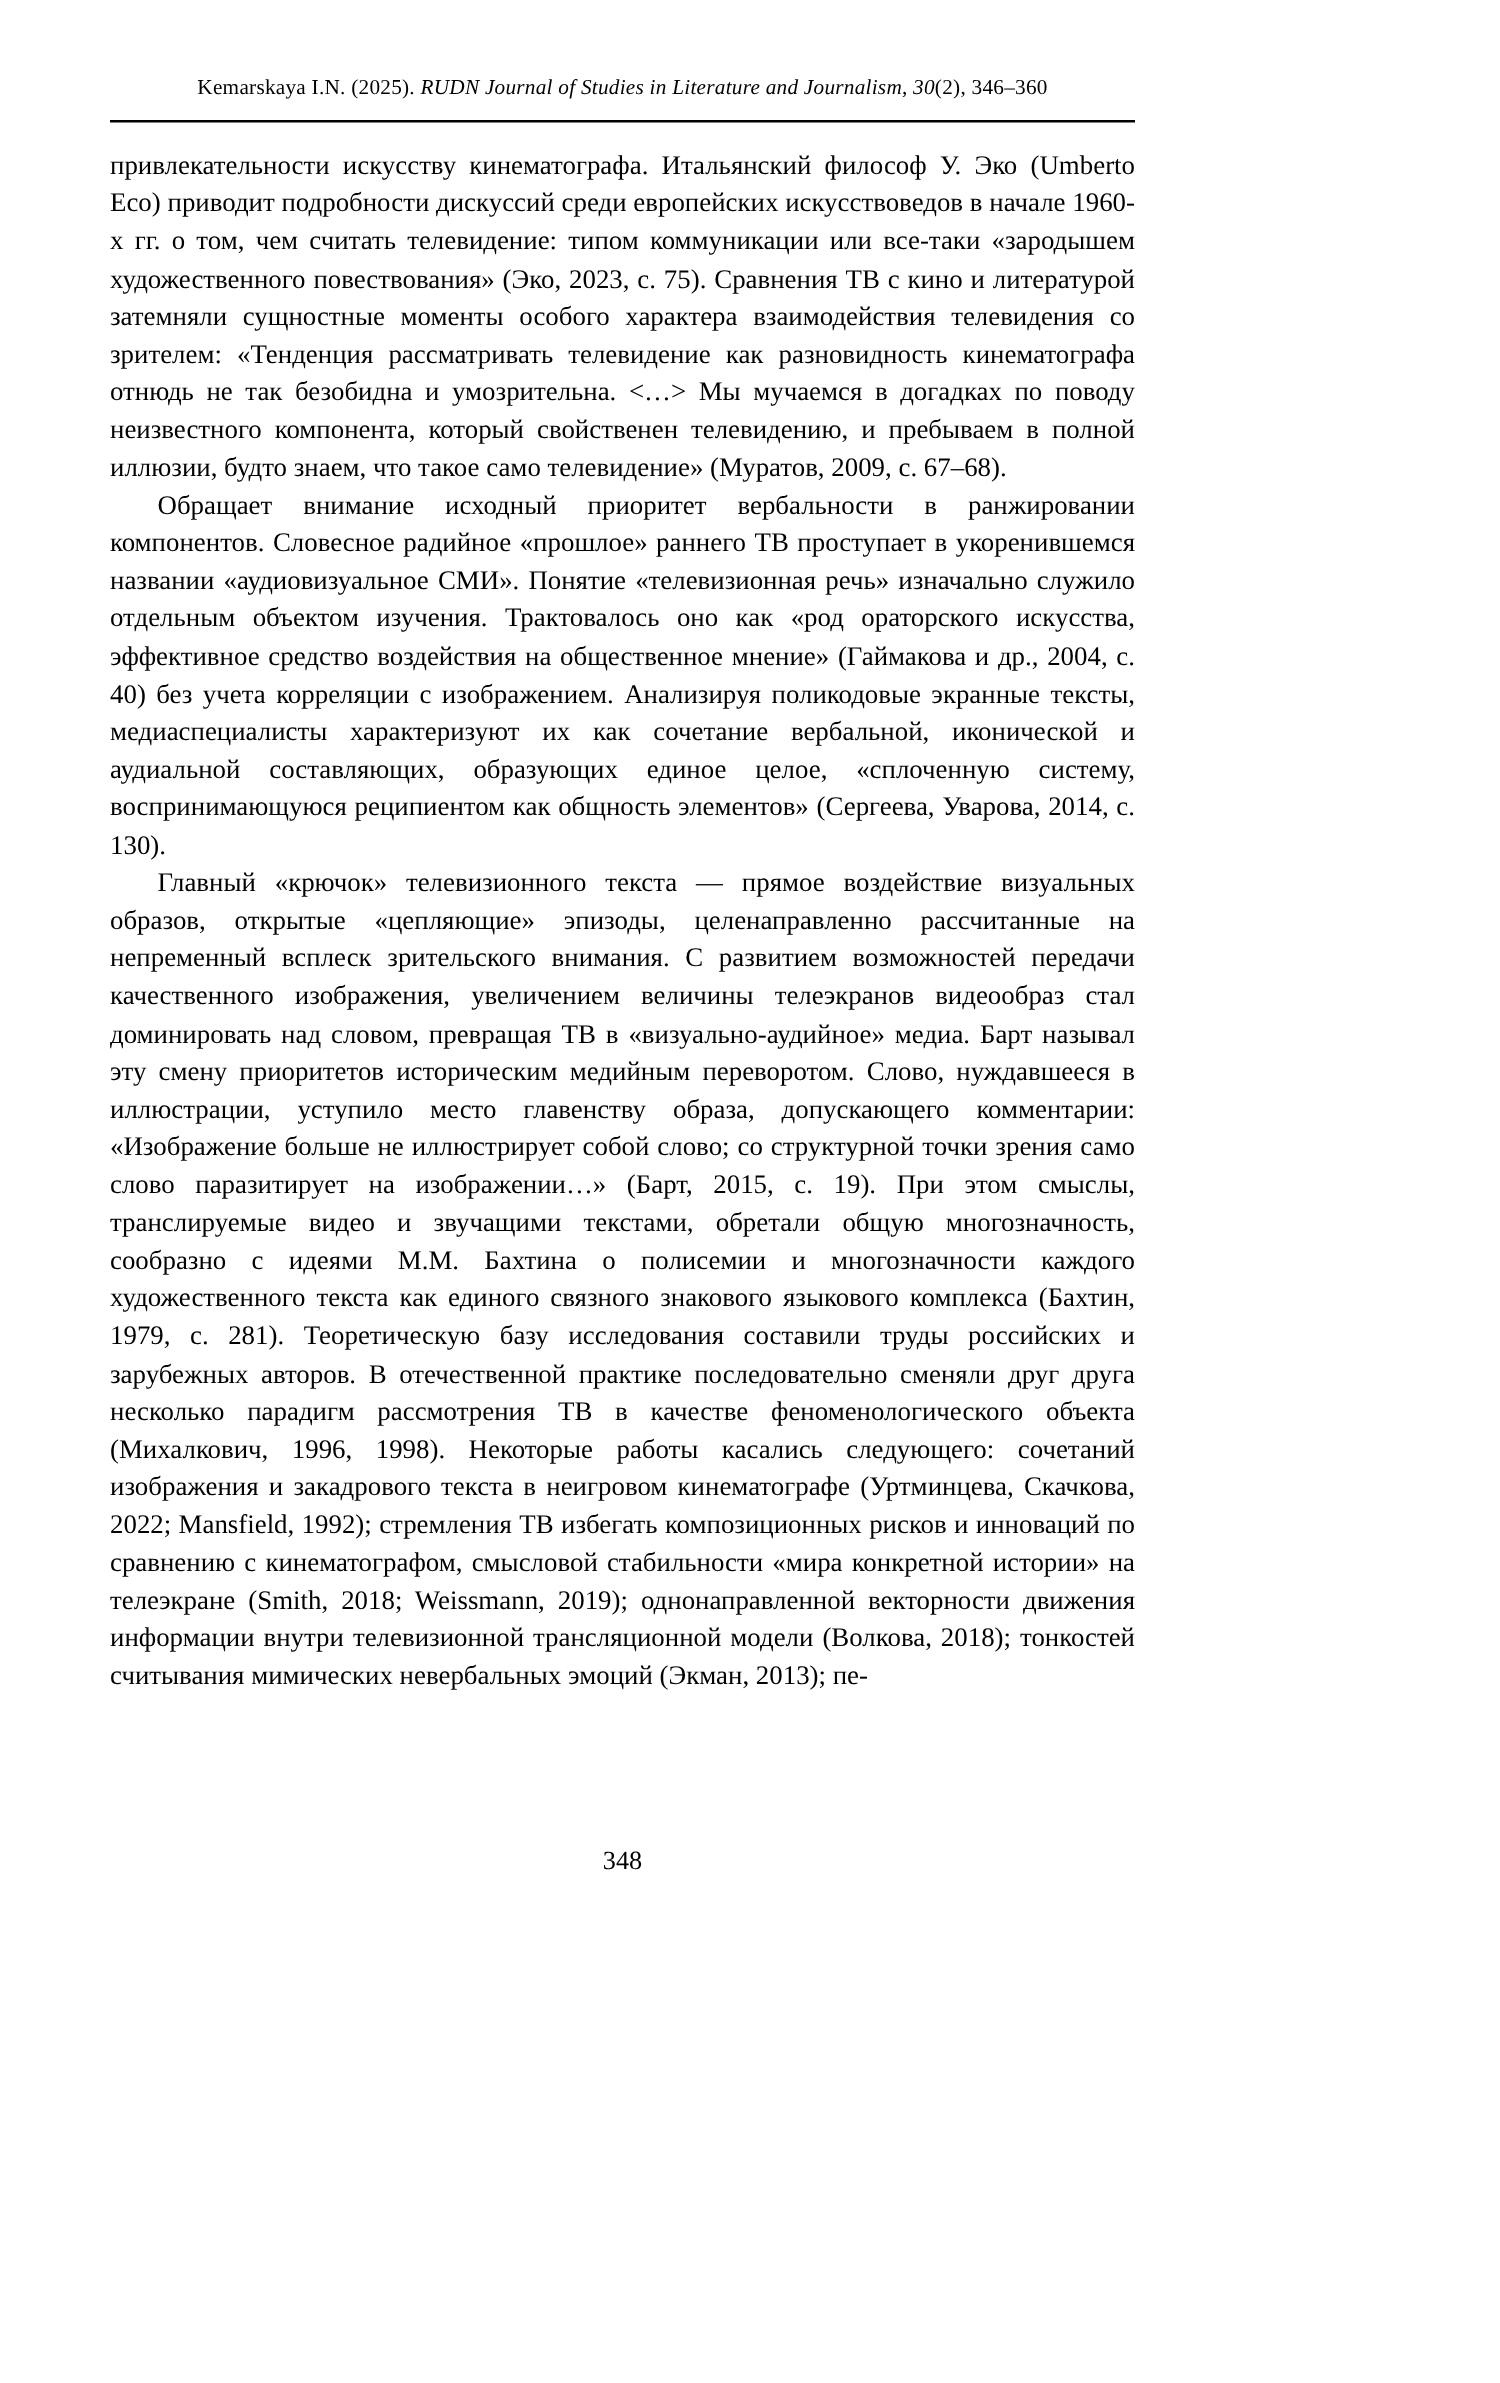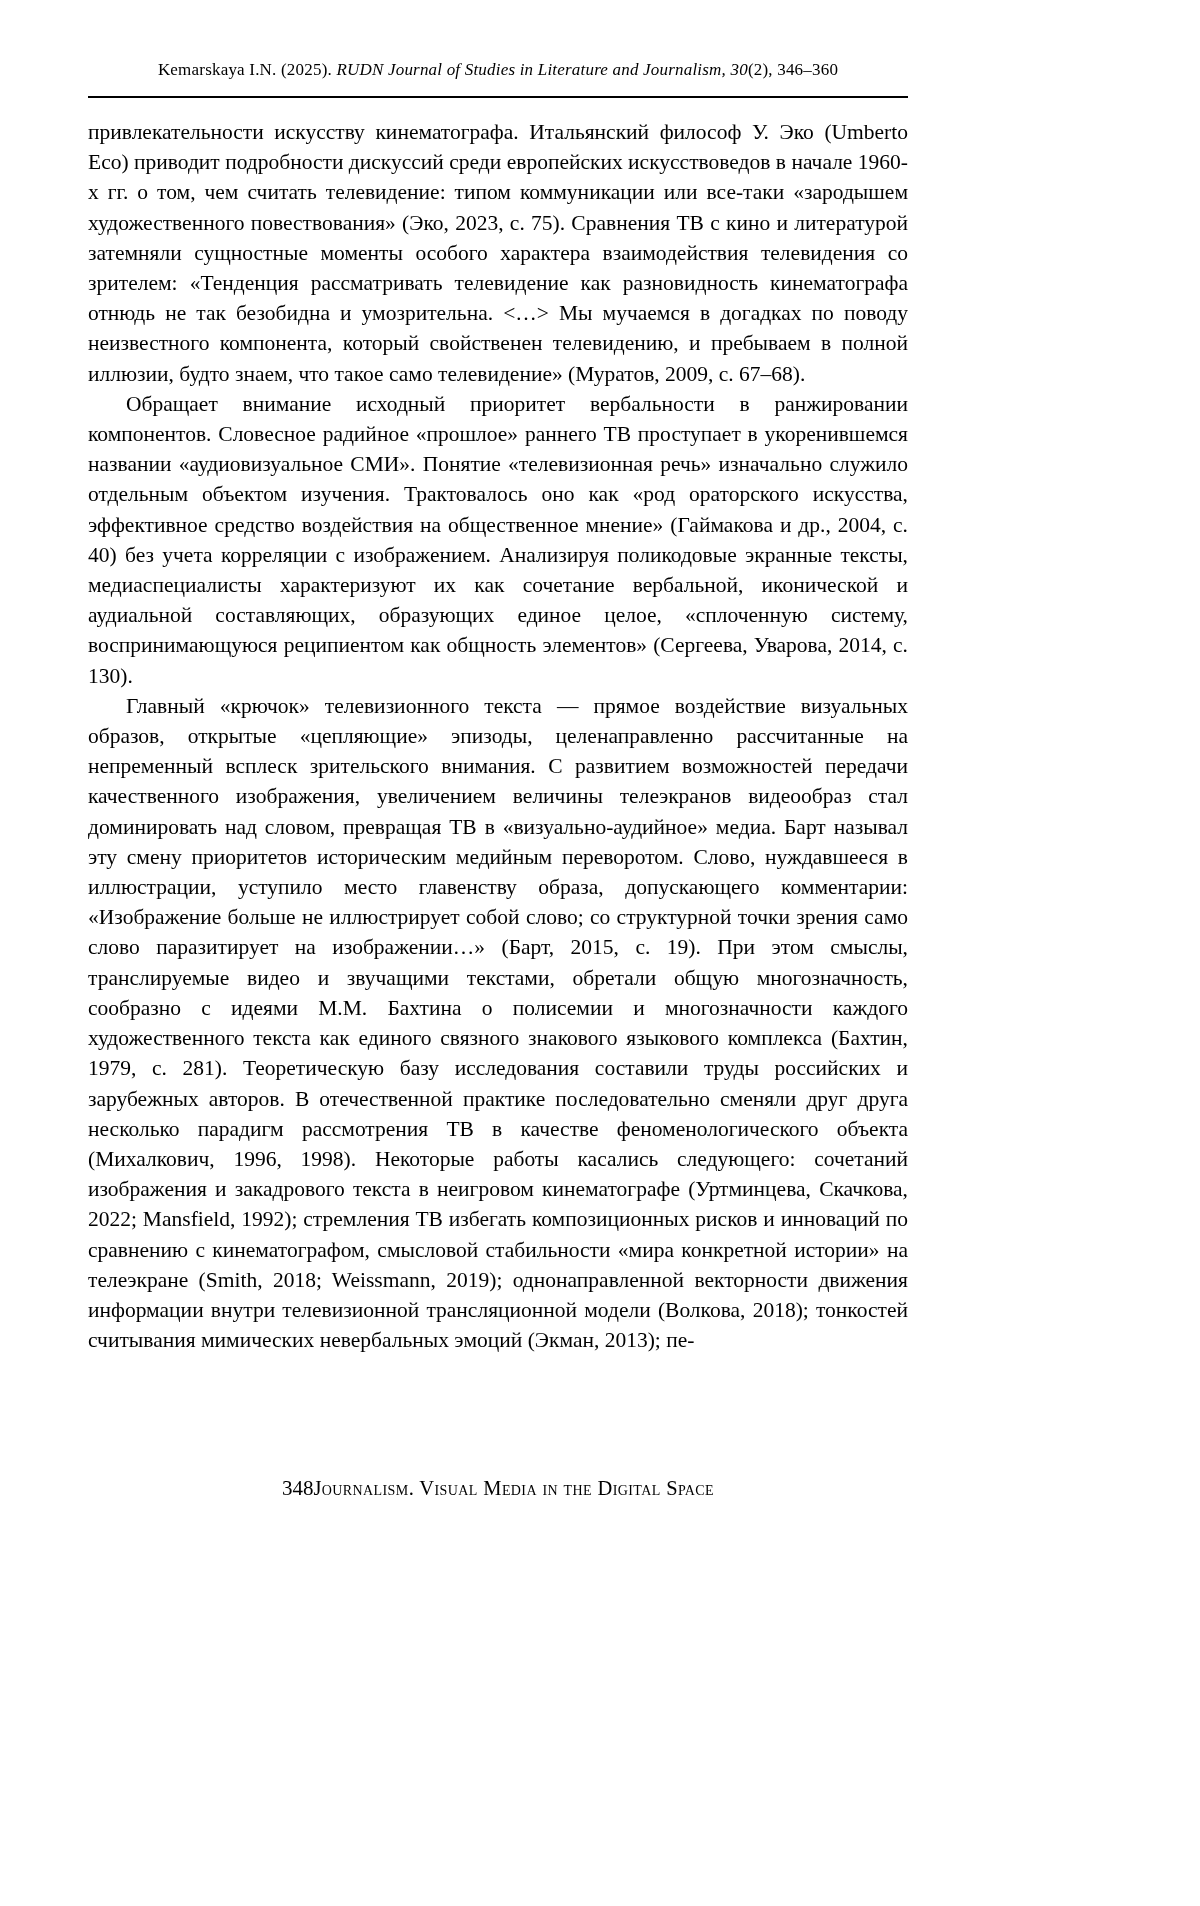--- a/index.html
+++ b/index.html
@@ -83,15 +83,14 @@
     <div class="body-text">
       <p class="para">привлекательности искусству кинематографа. Итальянский философ У. Эко (Umberto Eco) приводит подробности дискуссий среди европейских искусствоведов в начале 1960-х гг. о том, чем считать телевидение: типом коммуникации или все-таки «зародышем художественного повествования» (Эко, 2023, с. 75). Сравнения ТВ с кино и литературой затемняли сущностные моменты особого характера взаимодействия телевидения со зрителем: «Тенденция рассматривать телевидение как разновидность кинематографа отнюдь не так безобидна и умозрительна. &lt;…&gt; Мы мучаемся в догадках по поводу неизвестного компонента, который свойственен телевидению, и пребываем в полной иллюзии, будто знаем, что такое само телевидение» (Муратов, 2009, с. 67–68).</p>
       <p class="para indent">Обращает внимание исходный приоритет вербальности в ранжировании компонентов. Словесное радийное «прошлое» раннего ТВ проступает в укоренившемся названии «аудиовизуальное СМИ». Понятие «телевизионная речь» изначально служило отдельным объектом изучения. Трактовалось оно как «род ораторского искусства, эффективное средство воздействия на общественное мнение» (Гаймакова и др., 2004, с. 40) без учета корреляции с изображением. Анализируя поликодовые экранные тексты, медиаспециалисты характеризуют их как сочетание вербальной, иконической и аудиальной составляющих, образующих единое целое, «сплоченную систему, воспринимающуюся реципиентом как общность элементов» (Сергеева, Уварова, 2014, с. 130).</p>
       <p class="para indent">Главный «крючок» телевизионного текста — прямое воздействие визуальных образов, открытые «цепляющие» эпизоды, целенаправленно рассчитанные на непременный всплеск зрительского внимания. С развитием возможностей передачи качественного изображения, увеличением величины телеэкранов видеообраз стал доминировать над словом, превращая ТВ в «визуально-аудийное» медиа. Барт называл эту смену приоритетов историческим медийным переворотом. Слово, нуждавшееся в иллюстрации, уступило место главенству образа, допускающего комментарии: «Изображение больше не иллюстрирует собой слово; со структурной точки зрения само слово паразитирует на изображении…» (Барт, 2015, с. 19). При этом смыслы, транслируемые видео и звучащими текстами, обретали общую многозначность, сообразно с идеями М.М. Бахтина о полисемии и многозначности каждого художественного текста как единого связного знакового языкового комплекса (Бахтин, 1979, с. 281). Теоретическую базу исследования составили труды российских и зарубежных авторов. В отечественной практике последовательно сменяли друг друга несколько парадигм рассмотрения ТВ в качестве феноменологического объекта (Михалкович, 1996, 1998). Некоторые работы касались следующего: сочетаний изображения и закадрового текста в неигровом кинематографе (Уртминцева, Скачкова, 2022; Mansfield, 1992); стремления ТВ избегать композиционных рисков и инноваций по сравнению с кинематографом, смысловой стабильности «мира конкретной истории» на телеэкране (Smith, 2018; Weissmann, 2019); однонаправленной векторности движения информации внутри телевизионной трансляционной модели (Волкова, 2018); тонкостей считывания мимических невербальных эмоций (Экман, 2013); пе-</p>
     </div>
 
   </div>
 
   <div class="footer">
     <span class="page-number">348</span>
-    <span class="running-title">Journalism. Visual Media in the Digital Space</span>
   </div>
 </div>
 
 </body></html>

